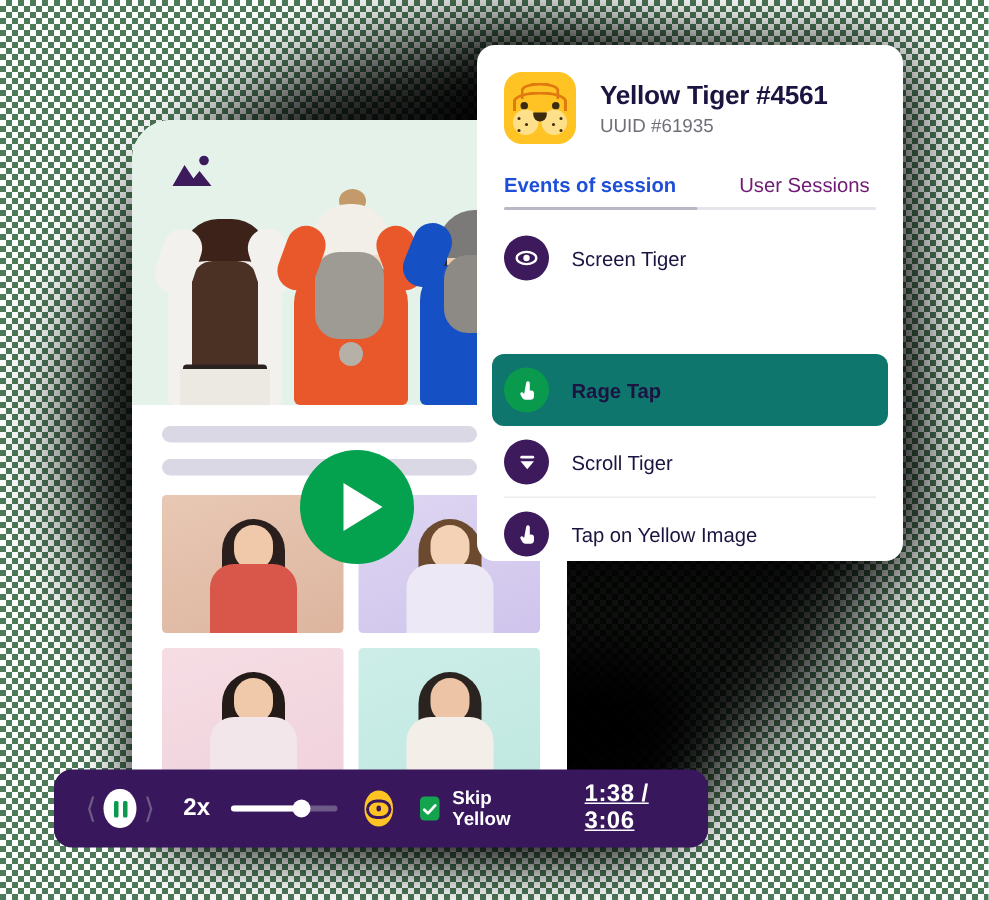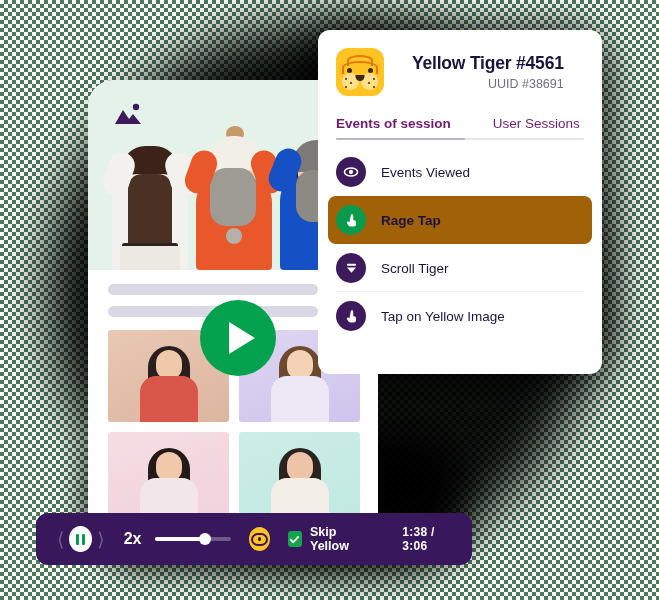--- a/index.html
+++ b/index.html
@@ -115,36 +115,36 @@
   }
   .av-stripe{position:absolute;border:2.6px solid #e07a10;border-bottom:none;border-radius:50% 50% 0 0;left:50%;transform:translateX(-50%);}
   .s1{top:7px;width:22px;height:9px;}
   .s2{top:13px;width:32px;height:11px;}
   .av-eyeL,.av-eyeR{position:absolute;top:20px;width:5px;height:5px;background:#3a2a10;border-radius:50%;}
   .av-eyeL{left:11px;} .av-eyeR{right:11px;}
   .av-muzL,.av-muzR{position:absolute;top:25px;width:17px;height:17px;background:#ffe08a;border-radius:50%;}
   .av-muzL{left:6px;} .av-muzR{right:6px;}
   .av-dot{position:absolute;width:2px;height:2px;background:#3a2a10;border-radius:50%;}
   .av-nose{position:absolute;top:27px;left:50%;transform:translateX(-50%);width:9px;height:6px;background:#3a2a10;border-radius:0 0 6px 6px;}
-  .head-txt{margin-left:28px;text-align:right;}
+  .head-txt{margin-left:16px;}
   .card-title{font-size:17.5px;font-weight:bold;color:#1b1340;letter-spacing:-.2px;}
   .card-sub{font-size:12.5px;color:#6f6f7a;margin-top:3px;}
 
   .tabs{display:flex;margin:20px 18px 0 18px;position:relative;}
   .tab{font-size:13.5px;padding-bottom:9px;}
-  .tab-active{font-weight:bold;color:#701a75;}
+  .tab-active{font-weight:bold;color:#1d4ed8;}
   .tab-inactive{color:#701a75;margin-left:42px;}
   .tab-rail{position:absolute;left:0;right:0;bottom:0;height:2.5px;background:#e4e4ea;border-radius:2px;}
   .tab-rail-on{position:absolute;left:0;bottom:0;height:2.5px;width:52%;background:#b8b8c4;border-radius:2px;}
 
   .events{padding:8px 10px 0 10px;}
   .event{
     display:flex;align-items:center;height:48px;border-radius:8px;padding:0 8px;position:relative;
   }
-  .event.hl{background:#a16207;}
+  .event.hl{background:#0f766e;margin-top:40px;}
   .ev-ic{width:30px;height:30px;border-radius:50%;flex:0 0 30px;display:flex;align-items:center;justify-content:center;}
   .ic-purple{background:#3d1a5c;}
   .ic-green{background:#0a9a4e;}
   .ev-label{margin-left:15px;font-size:13.5px;color:#1b1340;}
   .ev-label.b{font-weight:bold;}
   .ev-div{position:absolute;left:8px;right:8px;bottom:0;height:1px;background:#ececf1;}
 
   
   .player{
     position:absolute;left:36px;top:513px;width:404px;height:52px;
@@ -160,21 +160,21 @@
   .slider{margin-left:14px;width:86px;height:14px;position:relative;display:flex;align-items:center;}
   .sl-track{position:absolute;left:0;right:0;height:4px;background:#6d5a86;border-radius:2px;}
   .sl-fill{position:absolute;left:0;width:64%;height:4px;background:#fff;border-radius:2px;}
   .sl-knob{position:absolute;left:58%;width:12px;height:12px;border-radius:50%;background:#fff;}
   .eye-btn{margin-left:18px;width:24px;height:24px;border-radius:50%;background:#ffc324;display:flex;align-items:center;justify-content:center;}
   .eye-o{width:13px;height:9px;border:2.2px solid #38175c;border-radius:50% / 60%;display:flex;align-items:center;justify-content:center;}
   .eye-p{width:3.5px;height:3.5px;background:#38175c;border-radius:50%;}
   .chk{margin-left:18px;width:16px;height:16px;border-radius:3px;background:#14a44d;display:flex;align-items:center;justify-content:center;}
   .chk svg{display:block;}
   .skip-lbl{margin-left:8px;color:#fff;font-size:12.5px;font-weight:bold;}
-  .time{margin-left:32px;color:#fff;font-size:12px;font-weight:bold;letter-spacing:.3px;}
+  .time{margin-left:32px;color:#fff;font-size:16px;font-weight:bold;letter-spacing:.3px;text-decoration:underline;}
 </style>
 </head>
 <body>
 
 <div id="stage">
 
   <div class="shadow-blob blob-a"></div>
   <div class="shadow-blob blob-c"></div>
   <div class="shadow-blob blob-b"></div>
 
@@ -282,41 +282,41 @@
         <div class="av-dot" style="left:9px;top:30px"></div>
         <div class="av-dot" style="left:14px;top:34px"></div>
         <div class="av-dot" style="left:9px;top:38px"></div>
         <div class="av-dot" style="right:9px;top:30px"></div>
         <div class="av-dot" style="right:14px;top:34px"></div>
         <div class="av-dot" style="right:9px;top:38px"></div>
         <div class="av-nose"></div>
       </div>
       <div class="head-txt">
         <div class="card-title">Yellow Tiger #4561</div>
-        <div class="card-sub">UUID #38691</div>
+        <div class="card-sub">UUID #61935</div>
       </div>
     </div>
 
     <div class="tabs">
       <div class="tab tab-active">Events of session</div>
       <div class="tab tab-inactive">User Sessions</div>
       <div class="tab-rail"></div>
       <div class="tab-rail-on"></div>
     </div>
 
     <div class="events">
 
       <div class="event">
         <div class="ev-ic ic-purple">
           <svg viewBox="0 0 22 22" width="18" height="18">
             <ellipse cx="11" cy="11" rx="8" ry="5" fill="none" stroke="#fff" stroke-width="1.9"></ellipse>
             <circle cx="11" cy="11" r="2.6" fill="#fff"></circle>
           </svg>
         </div>
-        <div class="ev-label">Events Viewed</div>
+        <div class="ev-label">Screen Tiger</div>
       </div>
 
       <div class="event hl">
         <div class="ev-ic ic-green">
           <svg viewBox="0 0 22 22" width="17" height="17">
             <path d="M10 4.5 a1.6 1.6 0 0 1 3.2 0 v6.2 h1.2 a2.4 2.4 0 0 1 2.4 2.4 v2.6 a3 3 0 0 1 -3 3 h-4.4 a3 3 0 0 1 -2.6 -1.5 l-1.6 -2.8 a1.4 1.4 0 0 1 2.2 -1.7 l0.9 1 z" fill="#fff"></path>
           </svg>
         </div>
         <div class="ev-label b">Rage Tap</div>
       </div>

